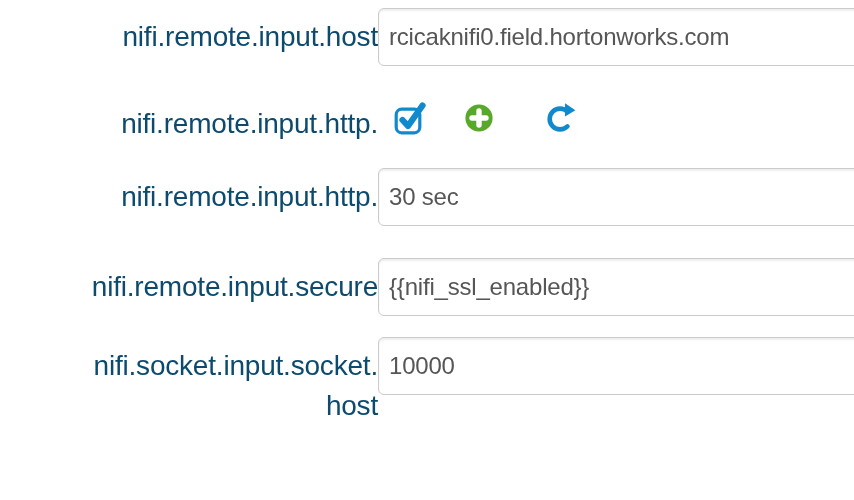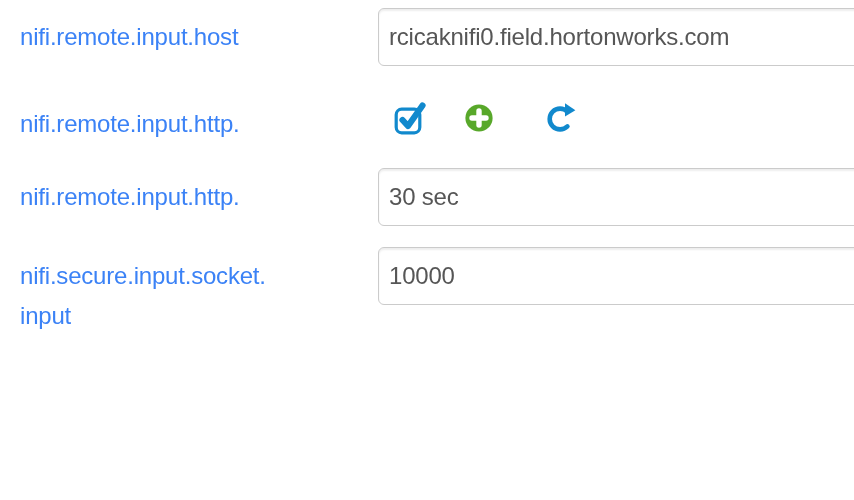--- a/index.html
+++ b/index.html
@@ -23,24 +23,25 @@
   }
   .row-1 { margin-top: 8px;  }
   .row-2 { margin-top: 29px; }
   .row-3 { margin-top: 24px; }
   .row-4 { margin-top: 32px; }
   .row-5 { margin-top: 21px; }
   .label {
     width: 358px;
     flex-shrink: 0;
     padding-top: 9px;
-    font-size: 24px;
+    font-size: 28px;
     line-height: 40px;
     letter-spacing: -0.2px;
-    color: #3b82f6;
+    color: #0c4a6e;
+    text-align: right;
   }
   .control { flex: 1 1 auto; }
   .text-input {
     display: block;
     box-sizing: border-box;
     width: 520px;
     height: 58px;
     border: 1px solid #cbcbcb;
     border-radius: 6px;
     padding: 0 10px;
@@ -111,24 +112,32 @@
 
   <div class="row row-3">
     <div class="label">
       <div>nifi.remote.input.http.</div>
     </div>
     <div class="control">
       <input type="text" class="text-input" value="30 sec" style="">
     </div>
   </div>
 
+  <div class="row row-4">
+    <div class="label">
+      <div>nifi.remote.input.secure</div>
+    </div>
+    <div class="control">
+      <input type="text" class="text-input" value="{{nifi_ssl_enabled}}" style="">
+    </div>
+  </div>
 
   <div class="row row-5">
     <div class="label">
-      <div>nifi.secure.input.socket.</div>
-      <div>input</div>
+      <div>nifi.socket.input.socket.</div>
+      <div>host</div>
     </div>
     <div class="control">
       <input type="text" class="text-input" value="10000" style="">
     </div>
   </div>
 
 </div>
 
 </body></html>

